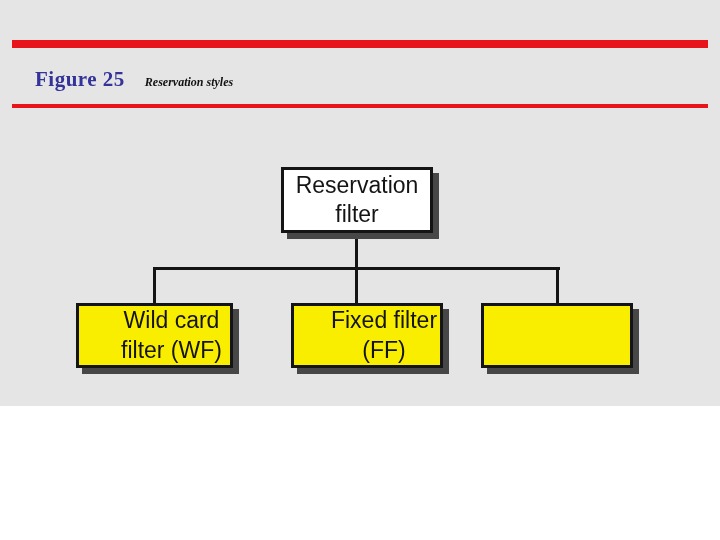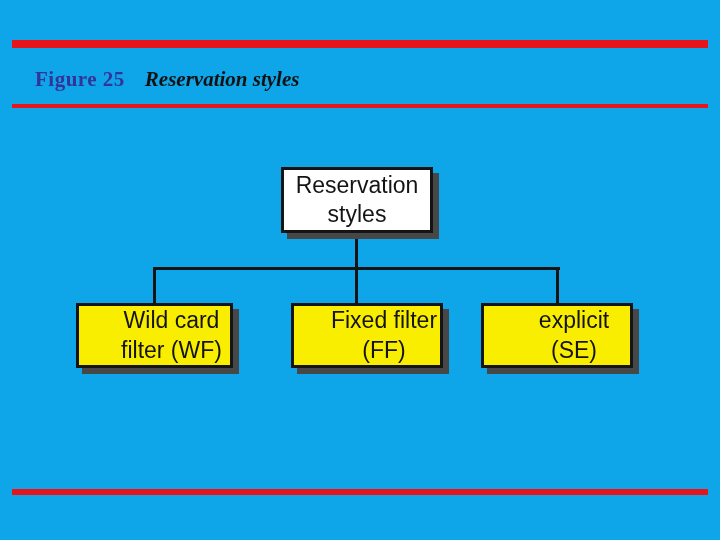--- a/index.html
+++ b/index.html
@@ -8,22 +8,22 @@
     --box-yellow: #f9ee00;
     --box-white: #ffffff;
     --shadow-gray: #474747;
     --line-black: #141414;
   }
   * { margin: 0; padding: 0; box-sizing: border-box; }
   html, body { background: #ffffff; }
   .slide {
     position: relative;
     width: 720px;
-    height: 540px;
-    background: #0ea5e9;
+    height: 406px;
+    background: #e5e5e5;
     overflow: hidden;
     font-family: "Liberation Sans", sans-serif;
   }
   .rule {
     position: absolute;
     left: 12px;
     width: 696px;
     background: var(--accent-red, #e8141c);
   }
   .rule-top    { top: 40px;  height: 8px; }
@@ -43,21 +43,21 @@
     font-family: "Liberation Serif", serif;
     font-weight: bold;
     font-size: 21px;
     color: var(--title-blue, #333399);
     letter-spacing: 0.5px;
   }
   .fig-title {
     font-family: "Liberation Serif", serif;
     font-weight: bold;
     font-style: italic;
-    font-size: 21px;
+    font-size: 12px;
     color: #111111;
     text-align: right;
   }
 
   .diagram { position: absolute; left: 0; top: 0; width: 720px; height: 540px; }
 
   .node {
     position: absolute;
     display: flex;
     flex-direction: column;
@@ -111,34 +111,33 @@
   <div class="diagram">
 
     <div class="conn conn-v-root"></div>
     <div class="conn conn-h"></div>
     <div class="conn conn-v-left"></div>
     <div class="conn conn-v-mid"></div>
     <div class="conn conn-v-right"></div>
 
     <div class="node root-node">
       <span>Reservation</span>
-      <span>styles</span>
+      <span>filter</span>
     </div>
 
     <div class="node leaf-node leaf-1">
       <span>Wild card</span>
       <span>filter (WF)</span>
     </div>
 
     <div class="node leaf-node leaf-2">
       <span>Fixed filter</span>
       <span>(FF)</span>
     </div>
 
     <div class="node leaf-node leaf-3">
-      <span>explicit (SE)</span>
     </div>
 
   </div>
 
   <div class="rule rule-bottom"></div>
 
 </div>
 
 </body></html>

